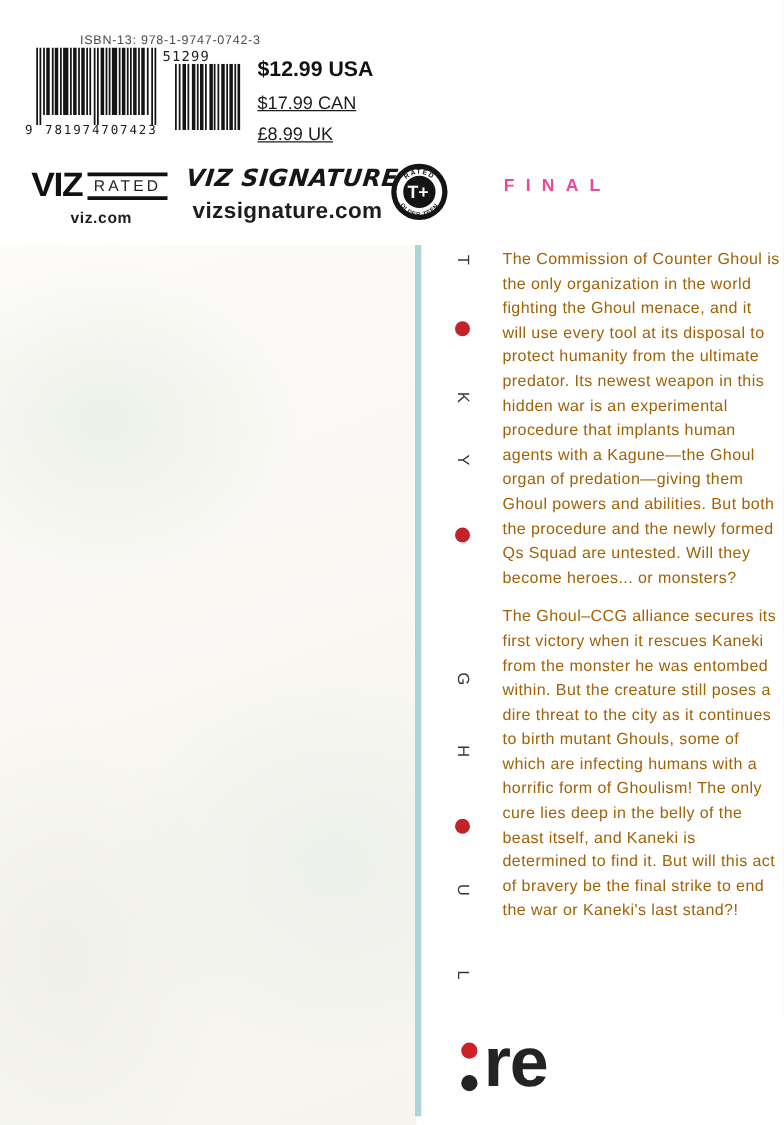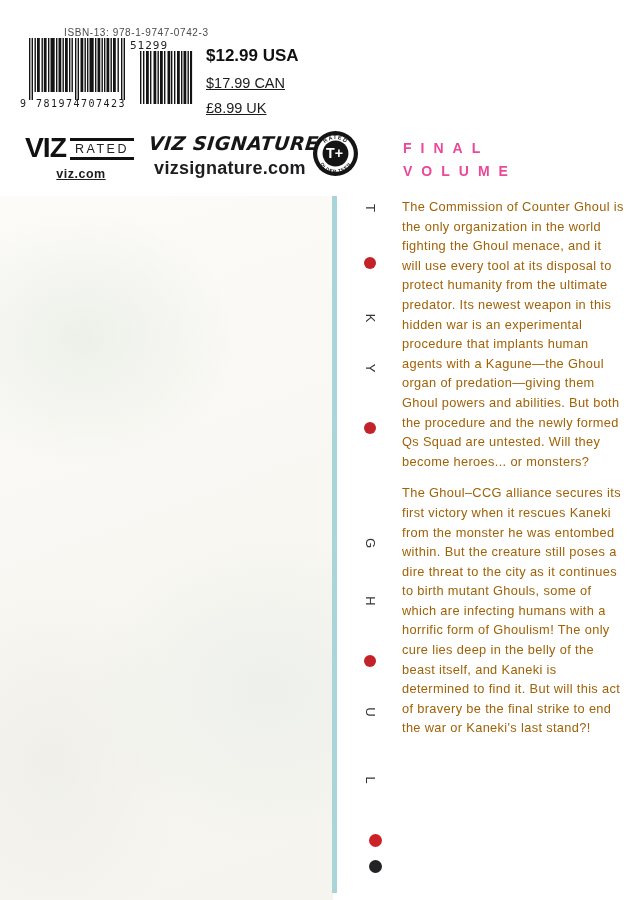--- a/index.html
+++ b/index.html
@@ -41,21 +41,21 @@
   .viz-word {
     font-weight:700; font-size:27px; color:#111;
     letter-spacing:-1px; transform:scaleX(1.05); transform-origin:left;
   }
   .media-box {
     margin-left:6px; border-top:3.5px solid #111; border-bottom:3.5px solid #111;
     padding:1px 5px; font-size:12.5px; font-weight:400; letter-spacing:2.5px; color:#222;
   }
   .viz-site {
     margin-top:3px; text-align:center; width:100%;
-    font-size:12.5px; font-weight:700; letter-spacing:.5px; color:#1d1d1f;text-decoration:underline;
+    font-size:12.5px; font-weight:700; letter-spacing:.5px; color:#1d1d1f;
   }
   .viz-signature { position:absolute; left:149px; top:132px; width:162px; text-align:center; }
   .signature-word {
     font-family:"DejaVu Sans", sans-serif;
     font-style:italic; font-weight:700; font-size:19px; color:#161616;
     transform:skewX(-6deg); letter-spacing:.5px; white-space:nowrap;
   }
   .signature-site {
     margin-top:4px; font-size:18px; font-weight:700; letter-spacing:.3px; color:#1d1d1f;
   }
@@ -214,21 +214,20 @@
       <textPath href="#arcTop" startOffset="50%" text-anchor="middle">RATED</textPath>
     </text>
     <text font-size="5" font-weight="700" fill="#161616" letter-spacing=".6" font-family="Liberation Sans, sans-serif">
       <textPath href="#arcBottom" startOffset="50%" text-anchor="middle">OLDER TEEN</textPath>
     </text>
     <text x="23" y="29" font-size="14.5" font-weight="700" fill="#ffffff" text-anchor="middle" font-family="Liberation Sans, sans-serif">T+</text>
   </svg>
 
   <div class="final-volume">
     <div>FINAL</div>
-    <div>VOLUME</div>
   </div>
 
   <div class="cover-art"></div>
   <div class="divider-line"></div>
 
   <div class="spine-letter" style="top:200px">T</div>
   <div class="spine-dot" style="top:257px"></div>
   <div class="spine-letter" style="top:310px">K</div>
   <div class="spine-letter" style="top:360px">Y</div>
   <div class="spine-dot" style="top:422px"></div>
@@ -238,14 +237,15 @@
   <div class="spine-letter" style="top:704px">U</div>
   <div class="spine-letter" style="top:772px">L</div>
 
   <div class="synopsis">
     <p>The Commission of Counter Ghoul is the only organization in the world fighting the Ghoul menace, and it will use every tool at its disposal to protect humanity from the ultimate predator. Its newest weapon in this hidden war is an experimental procedure that implants human agents with a Kagune—the Ghoul organ of predation—giving them Ghoul powers and abilities. But both the procedure and the newly formed Qs Squad are untested. Will they become heroes... or monsters?</p>
     <p>The Ghoul–CCG alliance secures its first victory when it rescues Kaneki from the monster he was entombed within. But the creature still poses a dire threat to the city as it continues to birth mutant Ghouls, some of which are infecting humans with a horrific form of Ghoulism! The only cure lies deep in the belly of the beast itself, and Kaneki is determined to find it. But will this act of bravery be the final strike to end the war or Kaneki's last stand?!</p>
   </div>
 
   <div class="re-logo-dot-red"></div>
   <div class="re-logo-dot-black"></div>
+  <div class="re-logo-text">re</div>
 
 </div>
 
 </body></html>

